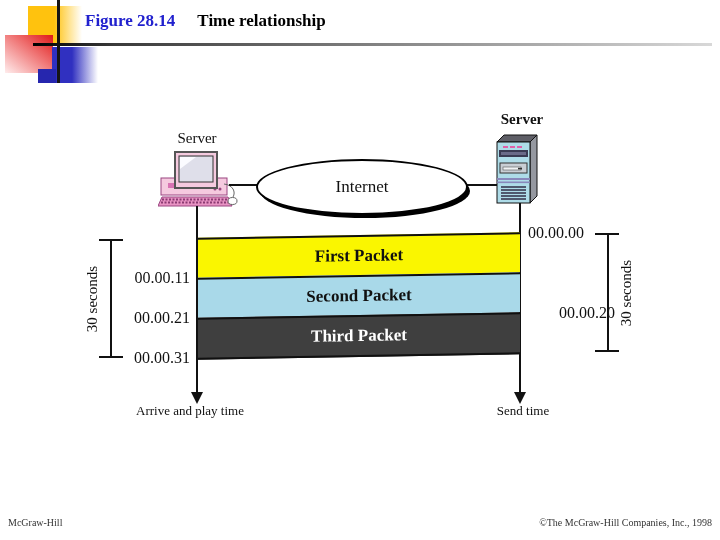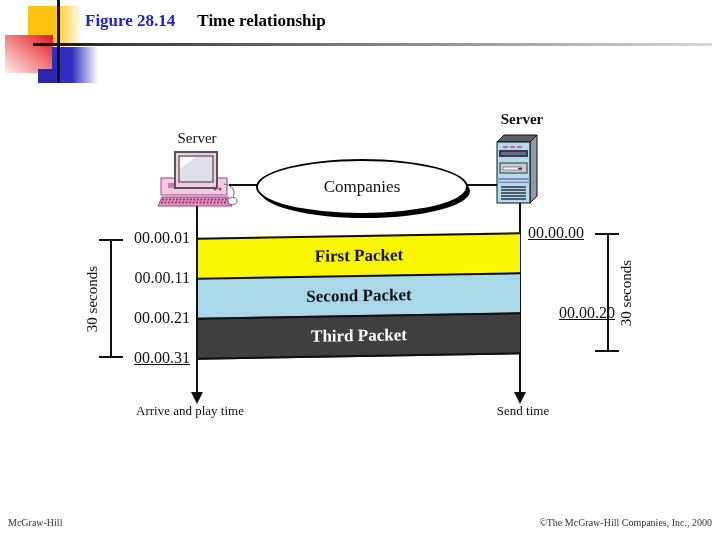--- a/index.html
+++ b/index.html
@@ -25,21 +25,21 @@
 
   
   .title-row { left:85px; top:11px; font-size:17px; font-weight:bold; white-space:nowrap; }
   .title-figure { color:#2121CE; }
   .title-text { color:#000; margin-left:22px; }
 
   
   .node-label { font-size:15px; text-align:center; }
   .timestamp { font-size:16px; height:20px; line-height:20px; }
   .ts-left  { left:106px; width:84px; text-align:right; }
-  .ts-right { left:528px; width:84px; text-align:left;text-decoration:underline; }
+  .ts-right { left:528px; width:84px; text-align:left; }
 
   
   .internet { left:256px; top:159px; width:212px; height:56px; background:#fff;
     border:2px solid #000; border-radius:50%; box-shadow:3px 4px 0 -1px #000;
     display:flex; align-items:center; justify-content:center; font-size:17px; }
 
   .hline { height:2px; background:#111; }
   .vline { width:2px; background:#111; }
 
   .arrowhead { width:0; height:0; border-left:6px solid transparent;
@@ -89,21 +89,21 @@
     <polygon points="4,47 70,47 74,56 0,56" fill="#E893C3" stroke="#9A4580"></polygon>
     <line x1="4" y1="49.5" x2="70" y2="49.5" stroke="#8A3B72" stroke-width="2" stroke-dasharray="2 1.5"></line>
     <line x1="3" y1="52.5" x2="72" y2="52.5" stroke="#8A3B72" stroke-width="2" stroke-dasharray="2 1.5"></line>
     <ellipse cx="74.5" cy="51" rx="4.5" ry="3.5" fill="#FFF" stroke="#666"></ellipse>
   </svg>
 
   <div class="abs hline" style="left:229px; top:184px; width:29px;"></div>
   <div class="abs hline" style="left:466px; top:184px; width:33px;"></div>
 
   <div class="abs internet">
-    <span>Companies</span>
+    <span>Internet</span>
   </div>
 
   <div class="abs node-label" style="left:482px; top:111px; width:80px;font-weight:bold;">Server</div>
   <svg class="abs" style="left:495px; top:133px;" width="44" height="71" viewBox="0 0 44 71">
     <polygon points="2,9 35,9 42,2 9,2" fill="#5E5E66" stroke="#111"></polygon>
     <polygon points="35,9 42,2 42,63 35,70" fill="#9598A0" stroke="#111"></polygon>
     <rect x="2" y="9" width="33" height="61" fill="#AEDCE8" stroke="#111"></rect>
     <path d="M8 14 h21" stroke="#E060A8" stroke-width="2" stroke-dasharray="5 2"></path>
     <rect x="4" y="17" width="29" height="7" fill="#3A3A52"></rect>
     <rect x="6" y="19" width="25" height="3" fill="#6A6A88"></rect>
@@ -131,37 +131,36 @@
       <span>First Packet</span>
     </div>
     <div class="band" style="background-color: rgb(169, 217, 233); color: rgb(17, 17, 17);">
       <span>Second Packet</span>
     </div>
     <div class="band" style="background-color: rgb(63, 63, 63); color: rgb(255, 255, 255);">
       <span>Third Packet</span>
     </div>
   </div>
 
-  <div class="abs timestamp ts-left" style="top:228px;">00.00.01</div>
   <div class="abs timestamp ts-left" style="top:268px;">00.00.11</div>
   <div class="abs timestamp ts-left" style="top:308px;">00.00.21</div>
-  <div class="abs timestamp ts-left" style="top:348px;text-decoration:underline;">00.00.31</div>
+  <div class="abs timestamp ts-left" style="top:348px;">00.00.31</div>
 
   <div class="abs timestamp ts-right" style="top:223px;">00.00.00</div>
   <div class="abs timestamp ts-right" style="top:303px;margin-left:31px;">00.00.20</div>
 
   <div class="abs vline" style="left:110px; top:240px; height:118px;"></div>
   <div class="abs hline" style="left:99px; top:239px; width:24px;"></div>
   <div class="abs hline" style="left:99px; top:356px; width:24px;"></div>
   <div class="abs rot-label" style="left:32px; top:290px;">30 seconds</div>
 
   <div class="abs vline" style="left:607px; top:234px; height:118px;"></div>
   <div class="abs hline" style="left:595px; top:233px; width:24px;"></div>
   <div class="abs hline" style="left:595px; top:350px; width:24px;"></div>
   <div class="abs rot-label" style="left:566px; top:284px;">30 seconds</div>
 
   <div class="abs bottom-label" style="left:90px; width:200px;">Arrive and play time</div>
   <div class="abs bottom-label" style="left:445px; width:156px;">Send time</div>
 
   <div class="abs footer" style="left:8px;">McGraw-Hill</div>
-  <div class="abs footer" style="left:390px; width:322px; text-align:right;">©The McGraw-Hill Companies, Inc., 2000</div>
+  <div class="abs footer" style="left:390px; width:322px; text-align:right;">©The McGraw-Hill Companies, Inc., 1998</div>
 
 </div>
 
 </body></html>

